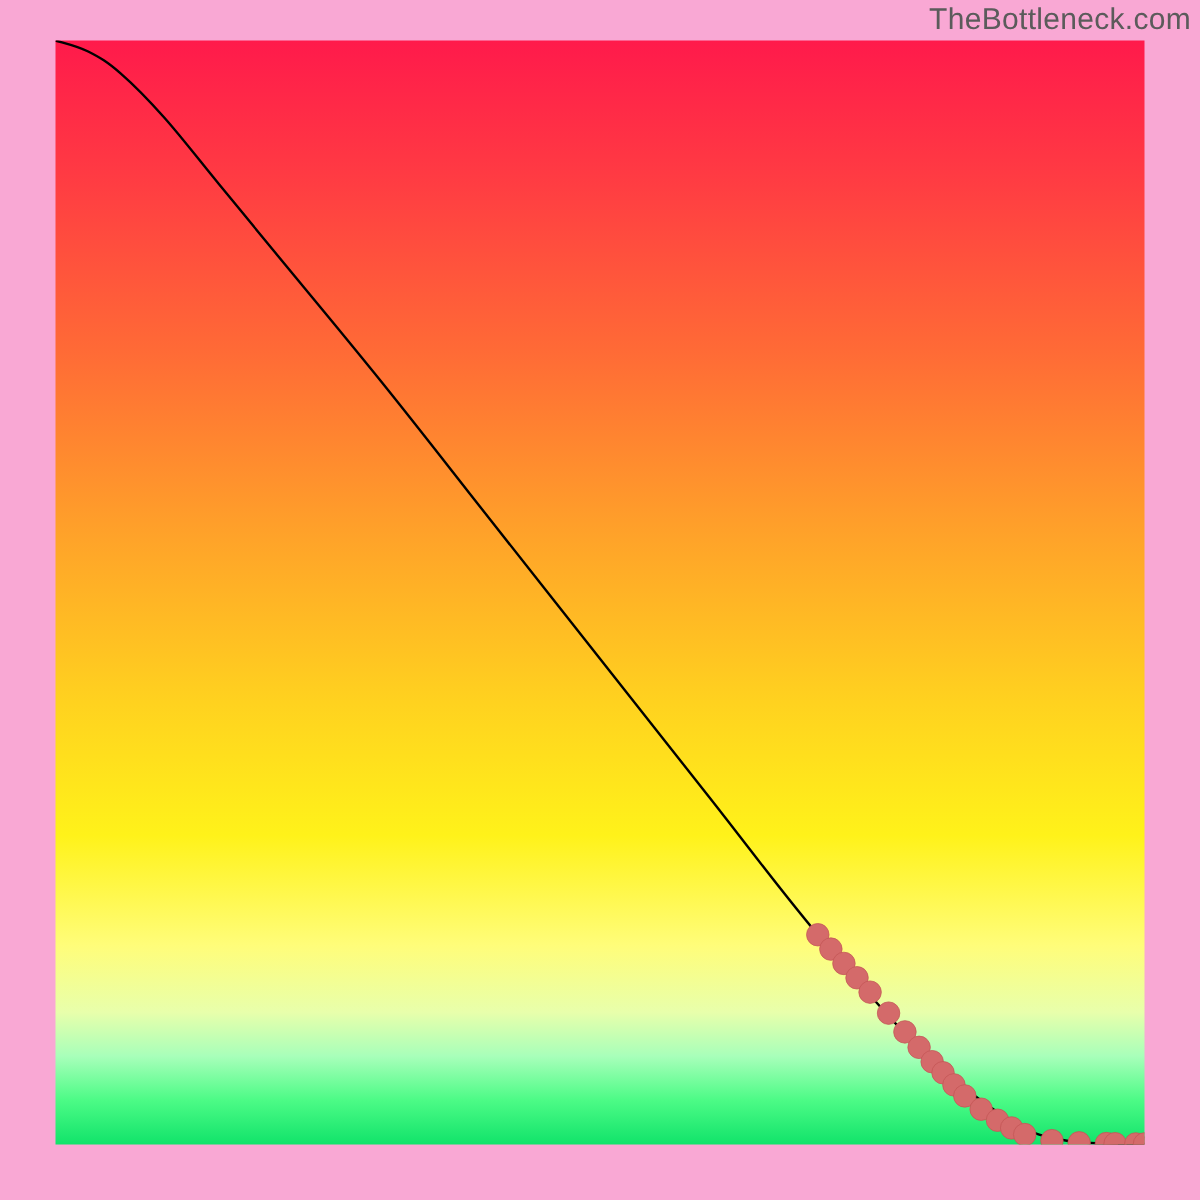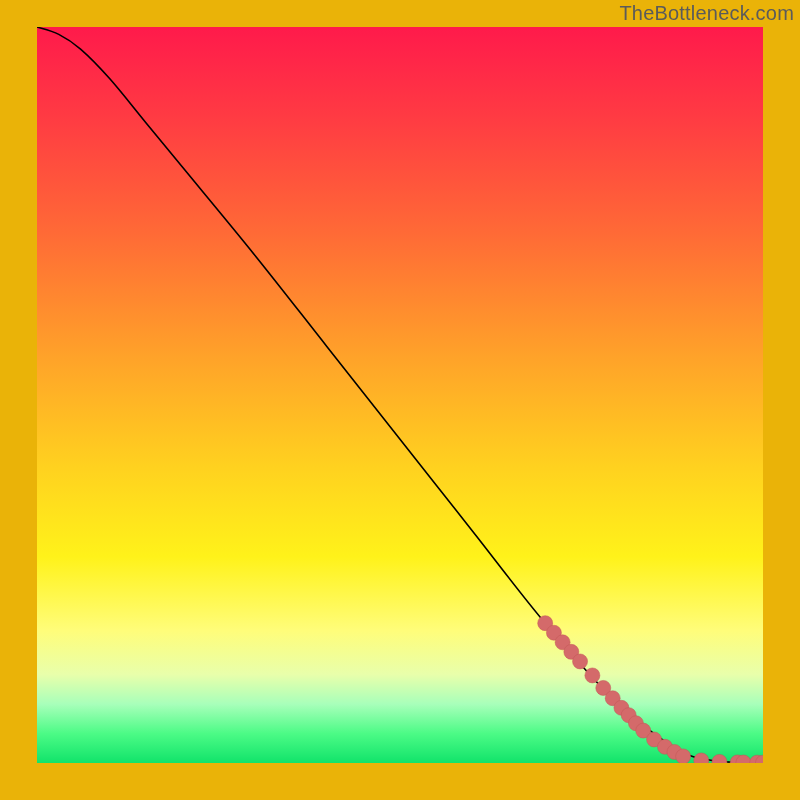--- a/index.html
+++ b/index.html
@@ -6,21 +6,21 @@
     margin: 0;
     padding: 0;
     width: 800px;
     height: 800px;
     overflow: hidden;
     font-family: Arial, Helvetica, sans-serif;
   }
   .frame {
     width: 800px;
     height: 800px;
-    background: #eab308;
+    background: #f9a8d4;
     position: relative;
   }
   .attribution {
     position: absolute;
     top: 2px;
     right: 6px;
     color: #5b5b5b;
     font-size: 20px;
     font-weight: 400;
     letter-spacing: 0.2px;

